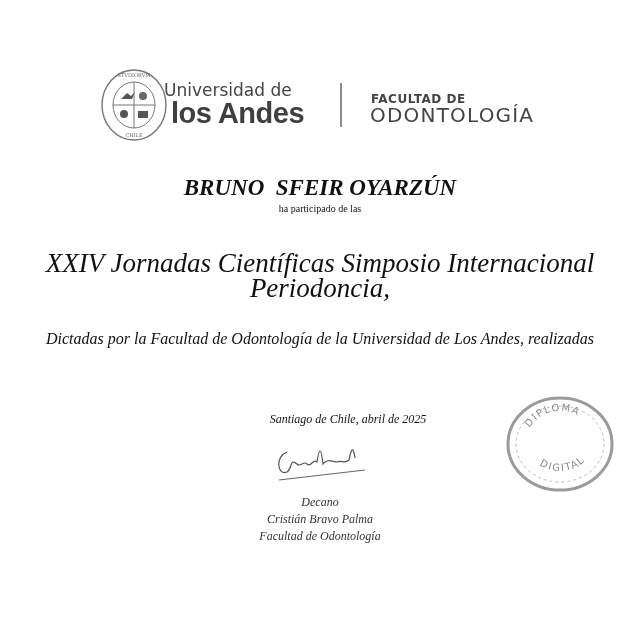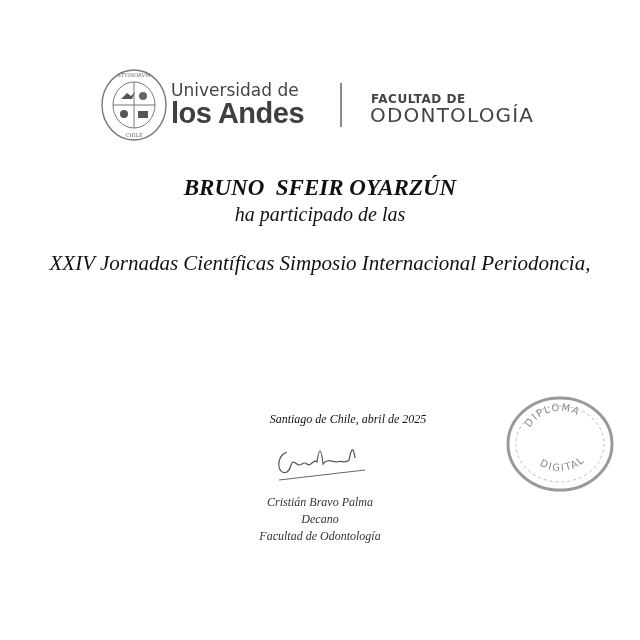--- a/index.html
+++ b/index.html
@@ -1,27 +1,27 @@
 <!DOCTYPE html>
 <html><head>
 <meta charset="utf-8">
 <style>
   html, body { margin:0; padding:0; }
   body { width:640px; height:640px; background:#ffffff; position:relative; overflow:hidden; font-family:"Liberation Serif", serif; color:#111; }
   .abs { position:absolute; }
   .seal { left:101px; top:69px; width:66px; height:72px; }
-  .uni-top { left:171px; top:80px; font-family:"DejaVu Sans", sans-serif; font-size:17px; color:#444; }
+  .uni-top { left:164px; top:80px; font-family:"DejaVu Sans", sans-serif; font-size:17px; color:#444; }
   .uni-main { left:171px; top:97px; font-family:Liberation Sans, sans-serif; font-size:29px; font-weight:bold; color:#3f3f3f; letter-spacing:-0.5px; }
   .divider { left:340px; top:83px; width:2px; height:44px; background:#8a8a8a; }
   .fac-top { left:371px; top:92px; font-family:"DejaVu Sans", sans-serif; font-size:12px; font-weight:bold; color:#444; letter-spacing:0.5px; }
   .fac-main { left:370px; top:103px; font-family:"DejaVu Sans", sans-serif; font-size:20px; color:#444; letter-spacing:1.2px; }
   .center { left:0; width:640px; text-align:center; }
   .name { top:175px; font-size:23px; font-weight:bold; font-style:italic; white-space:pre; }
-  .sub { top:203px; font-size:20px; font-style:italic; }
-  .event { top:251px; font-size:21px; font-style:italic; line-height:25px; }
+  .sub { top:203px; font-size:10px; }
+  .event { top:251px; font-size:27px; font-style:italic; line-height:25px; }
   .desc { top:329px; font-size:16px; font-style:italic; line-height:20px; }
   .place { top:412px; font-size:12px; font-style:italic;padding-left:28px; }
   .sig { left:267px; top:438px; width:110px; height:48px; }
   .signer { top:494px; font-size:12px; font-style:italic; line-height:17px; color:#333; }
   .stamp { left:504px; top:394px; width:112px; height:100px; }
 </style>
 </head>
 <body>
 
 <svg class="abs seal" viewBox="0 0 66 72">
@@ -43,32 +43,33 @@
 <div class="abs fac-main">ODONTOLOGÍA</div>
 
 <div class="abs center name">BRUNO  SFEIR OYARZÚN</div>
 <div class="abs center sub">ha participado de las</div>
 
 <div class="abs center event">
   <div>XXIV Jornadas Científicas Simposio Internacional Periodoncia,</div>
 </div>
 
 <div class="abs center desc">
+  <div>Dictadas por la Facultad de Odontología de la Universidad de Los Andes, realizadas</div>
 </div>
 
 <div class="abs center place">Santiago de Chile, abril de 2025</div>
 
 <svg class="abs sig" viewBox="0 0 110 48">
   <path d="M20 14 C8 18 10 38 20 34 C26 30 22 20 30 26 C34 30 36 22 40 26 C44 30 46 20 50 24 C52 10 54 8 56 26 C60 20 66 24 70 24 C74 22 78 26 82 22 C84 12 86 6 88 20" fill="none" stroke="#555" stroke-width="1.2"></path>
   <line x1="12" y1="42" x2="98" y2="32" stroke="#666" stroke-width="1"></line>
 </svg>
 
 <div class="abs center signer">
+  <div>Decano</div>
   <div>Cristián Bravo Palma</div>
-  <div>Decano</div>
   <div>Facultad de Odontología</div>
 </div>
 
 <svg class="abs stamp" viewBox="0 0 112 100">
   <defs>
     <path id="arcTop" d="M22 52 A34 32 0 0 1 90 46"></path>
     <path id="arcBot" d="M24 58 A34 30 0 0 0 88 56"></path>
   </defs>
   <ellipse cx="56" cy="50" rx="52" ry="46" fill="#fff" stroke="#9a9a9a" stroke-width="3"></ellipse>
   <ellipse cx="56" cy="50" rx="44" ry="38" fill="none" stroke="#bbb" stroke-width="1" stroke-dasharray="3 3"></ellipse>

